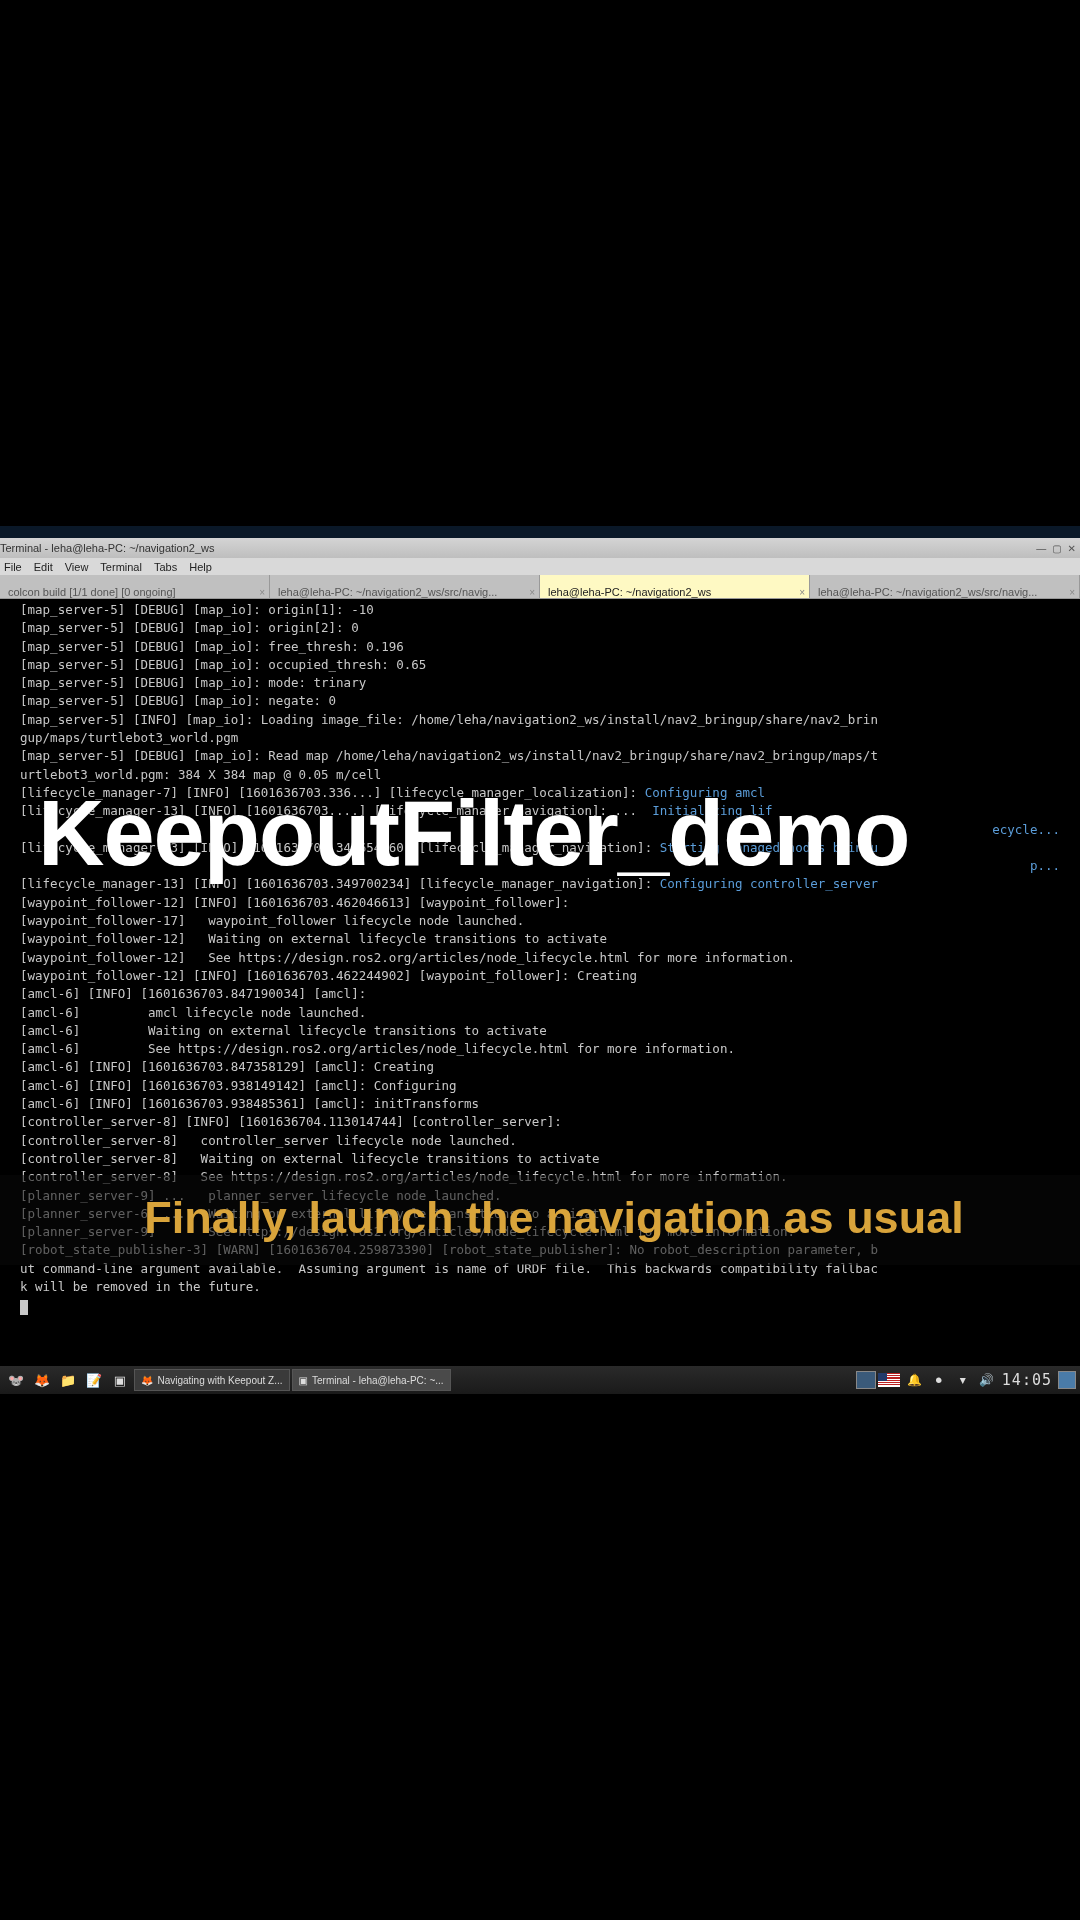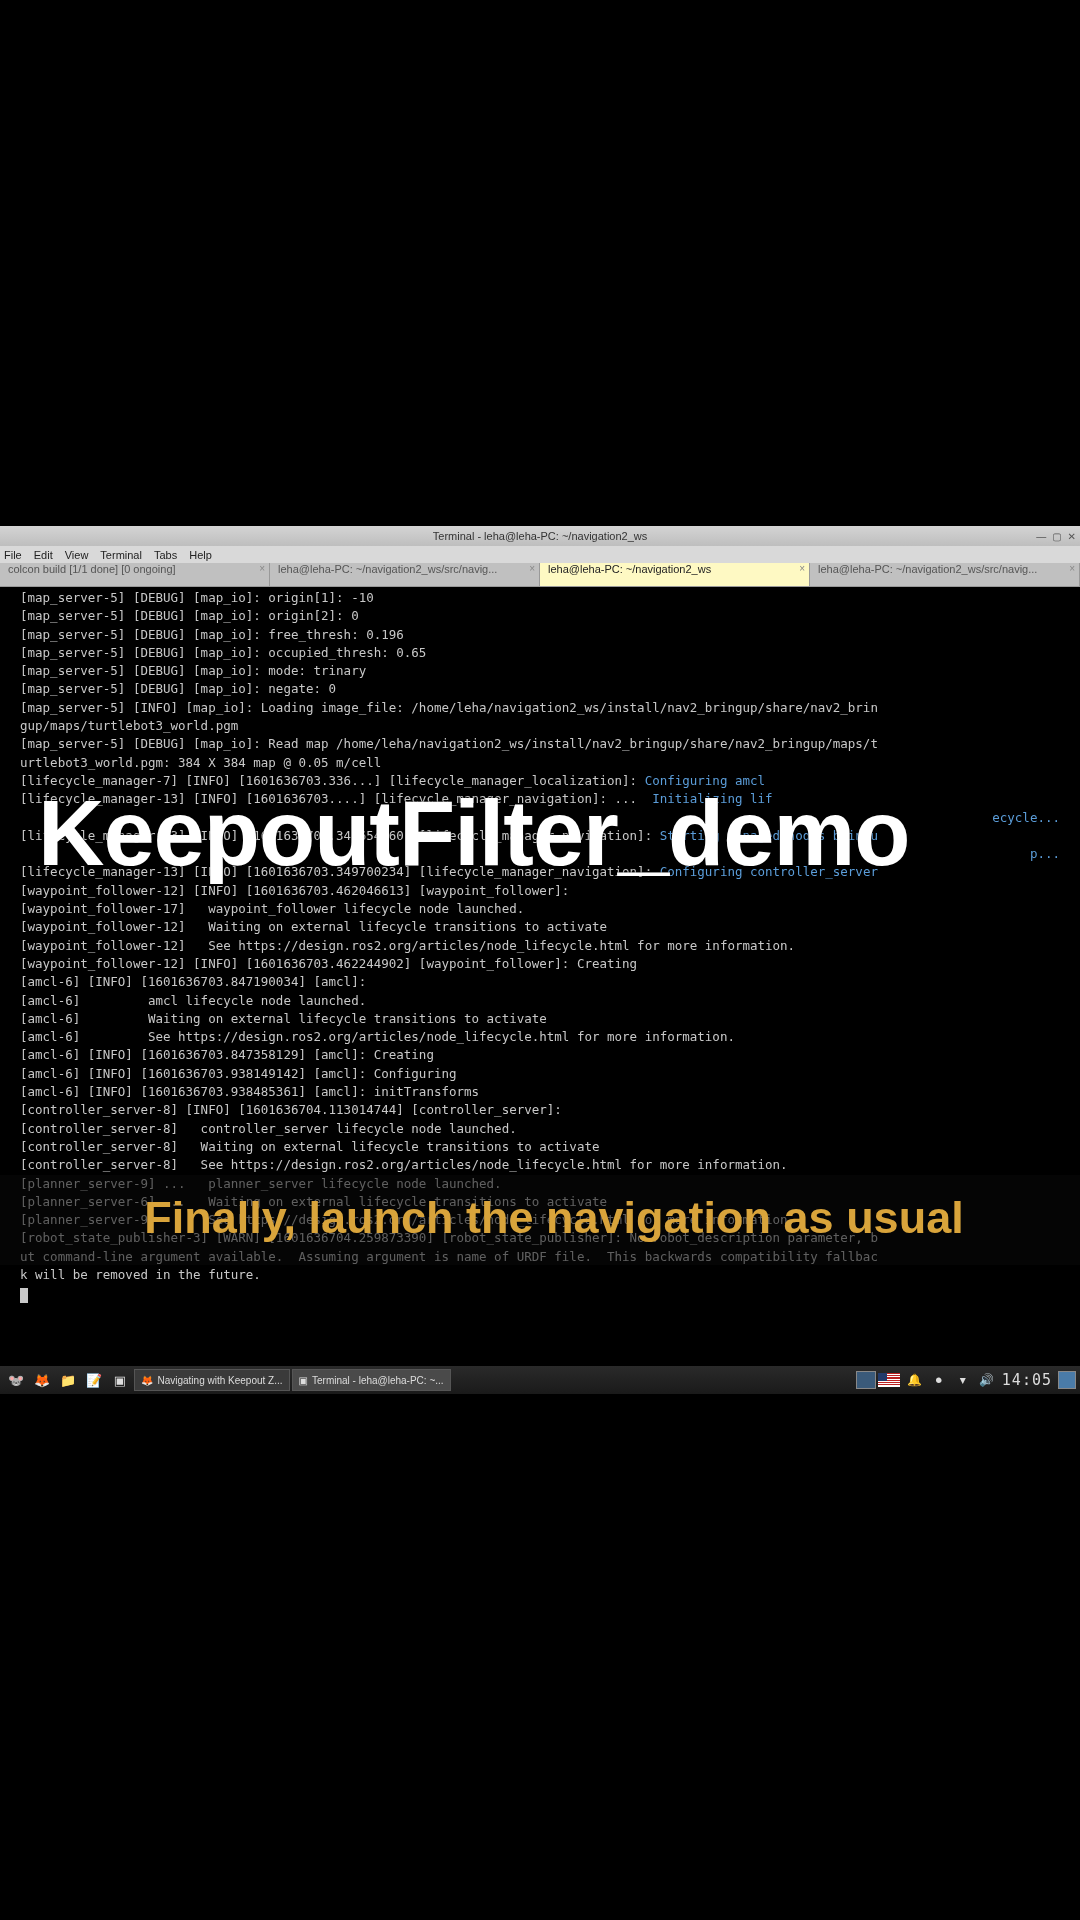--- a/index.html
+++ b/index.html
@@ -19,24 +19,24 @@
   height: 868px;
   background: #0a1828;
   display: flex;
   flex-direction: column;
 }
 .titlebar {
   height: 20px;
   background: linear-gradient(#d4d4d4, #bebebe);
   display: flex;
   align-items: center;
-  justify-content: center;
   position: relative;
   font-size: 11px;
   color: #333;
+  margin-top: 12px;
 }
 .titlebar-buttons {
   position: absolute;
   right: 4px;
   display: flex;
   gap: 6px;
   font-size: 10px;
   color: #555;
 }
 .titlebar-buttons span { cursor: pointer; }
@@ -56,21 +56,21 @@
   background: #c8c8c8;
   display: flex;
   align-items: stretch;
   border-bottom: 1px solid #999;
 }
 .tab {
   flex: 1;
   background: #c0c0c0;
   border-right: 1px solid #999;
   display: flex;
-  align-items: flex-start;
+  align-items: flex-end;
   padding: 0 8px;
   font-size: 11px;
   color: #555;
   position: relative;
   cursor: pointer;
   overflow: hidden;
   white-space: nowrap;
 }
 .tab.active {
   background: #fef9c3;

